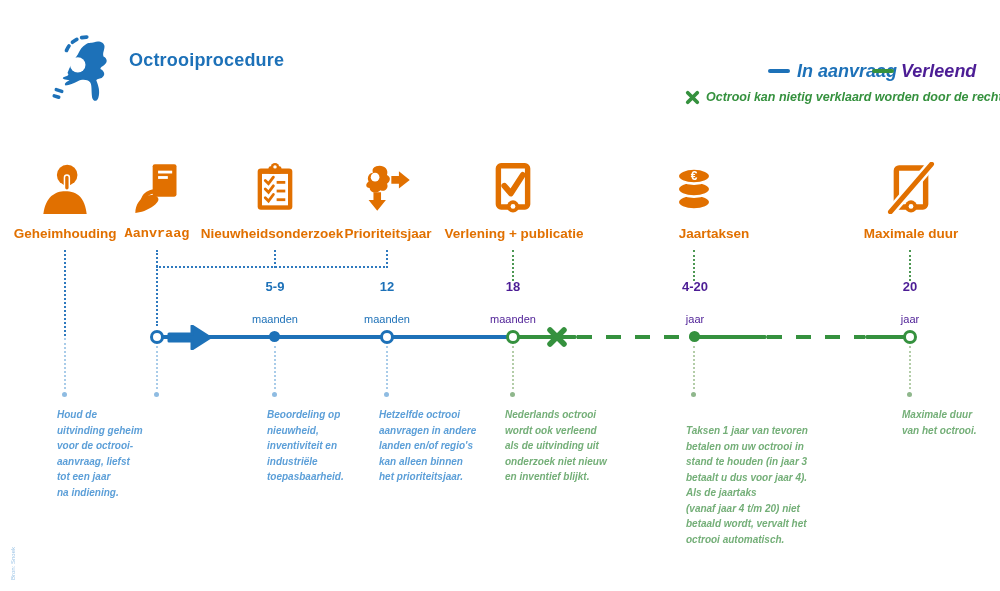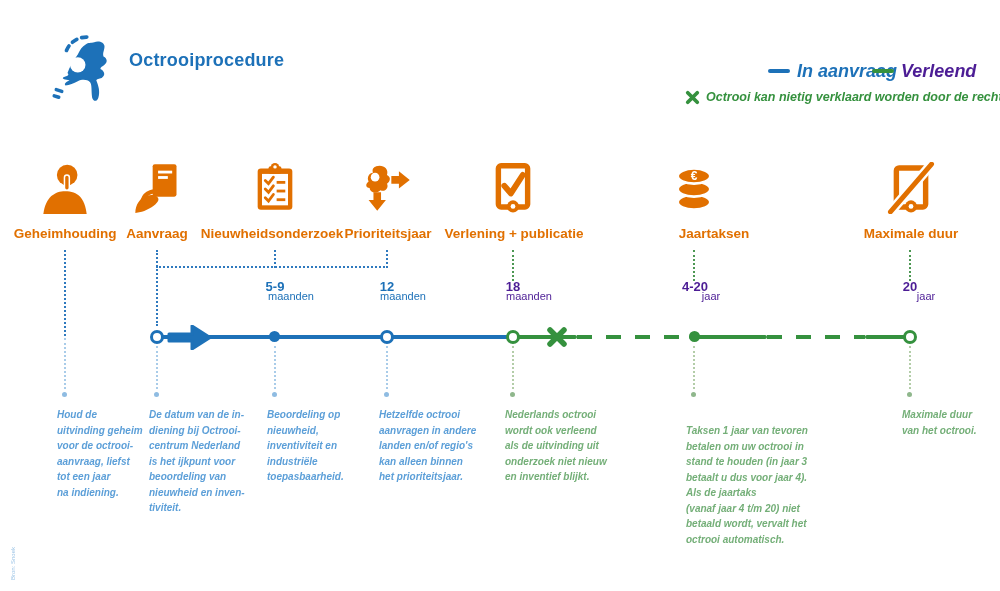--- a/index.html
+++ b/index.html
@@ -11,21 +11,21 @@
   .brand-sub{position:absolute;left:127px;top:69px;font-size:31px;font-weight:bold;font-style:italic;color:#8DC6EC;}
   
   .leg-swatch{position:absolute;width:22px;height:3.5px;border-radius:2px;top:69px;}
   .leg-text{position:absolute;top:61px;font-size:18px;font-style:italic;font-weight:bold;white-space:nowrap;}
   .leg-note{position:absolute;top:90px;font-size:12.5px;font-style:italic;font-weight:bold;color:#35913E;white-space:nowrap;}
   
   .icon-box{position:absolute;width:52px;height:52px;top:162px;}
   .collabel{position:absolute;top:226px;transform:translateX(-50%);font-size:13.5px;font-weight:bold;
             color:#E17000;white-space:nowrap;}
   .mnum{position:absolute;top:279px;transform:translateX(-50%);font-size:13px;font-weight:bold;white-space:nowrap;}
-  .munit{position:absolute;top:290px;transform:translateX(-50%);font-size:11px;white-space:nowrap;margin-left:16px;}
+  .munit{position:absolute;top:313px;transform:translateX(-50%);font-size:11px;white-space:nowrap;}
   .c-blue{color:#1D71B8;} .c-green{color:#4c1d95;}
   
   .vdot{position:absolute;width:0;border-left:2px dotted;}
   .vdot.dkblue{border-color:#2E79BE;} .vdot.ltblue{border-color:#A9CCE9;}
   .vdot.dkgreen{border-color:#4C9752;} .vdot.ltgreen{border-color:#B3CDA8;}
   .hdot{position:absolute;height:0;border-top:2px dotted #2E79BE;}
   .enddot{position:absolute;width:5px;height:5px;border-radius:50%;}
   .enddot.blue{background:#8FBCE2;} .enddot.green{background:#8FB78C;}
   
   .tl-solid{position:absolute;top:335px;height:4px;border-radius:2px;}
@@ -126,21 +126,21 @@
   </svg>
   <svg class="icon-box" style="left:885px;" viewBox="0 0 48 48">
     <rect x="10.5" y="5.5" width="27" height="36" rx="2.5" fill="none" stroke="#E17000" stroke-width="5"></rect>
     <circle cx="24" cy="41" r="5.6" fill="#E17000"></circle>
     <circle cx="24" cy="41" r="2.2" fill="#fff"></circle>
     <path d="M5 46 L43 2" stroke="#ffffff" stroke-width="9"></path>
     <path d="M5 46 L43 2" stroke="#E17000" stroke-width="4.5" stroke-linecap="round"></path>
   </svg>
 
   <div class="collabel" style="left:65px;">Geheimhouding</div>
-  <div class="collabel" style="left:157px;">Aanvraag</div>
+  <div class="collabel" style="left:157px;font-family:Liberation Mono, monospace;">Aanvraag</div>
   <div class="collabel" style="left:272px;">Nieuwheidsonderzoek</div>
   <div class="collabel" style="left:388px;">Prioriteitsjaar</div>
   <div class="collabel" style="left:514px;">Verlening + publicatie</div>
   <div class="collabel" style="left:694px;margin-left:20px;">Jaartaksen</div>
   <div class="collabel" style="left:911px;">Maximale duur</div>
 
   <div class="vdot dkblue" style="left:64px;top:250px;height:86px;"></div>
   <div class="vdot ltblue" style="left:64px;top:338px;height:51px;"></div>
   <div class="vdot dkblue" style="left:156px;top:250px;height:76px;"></div>
   <div class="vdot ltblue" style="left:156px;top:346px;height:43px;"></div>
@@ -192,27 +192,20 @@
   </svg>
   <div class="fdot green" style="left:689px;top:331px;"></div>
   <div class="circle green" style="left:903px;top:330px;"></div>
 
   <div class="desc blue" style="left:57px;">Houd de
 uitvinding geheim
 voor de octrooi-
 aanvraag, liefst
 tot een jaar
 na indiening.</div>
-  <div class="desc blue" style="left:149px;">De datum van de in-
-diening bij Octrooi-
-centrum Nederland
-is het ijkpunt voor
-beoordeling van
-nieuwheid en inven-
-tiviteit.</div>
   <div class="desc blue" style="left:267px;">Beoordeling op
 nieuwheid,
 inventiviteit en
 industriële
 toepasbaarheid.</div>
   <div class="desc blue" style="left:379px;">Hetzelfde octrooi
 aanvragen in andere
 landen en/of regio's
 kan alleen binnen
 het prioriteitsjaar.</div>

